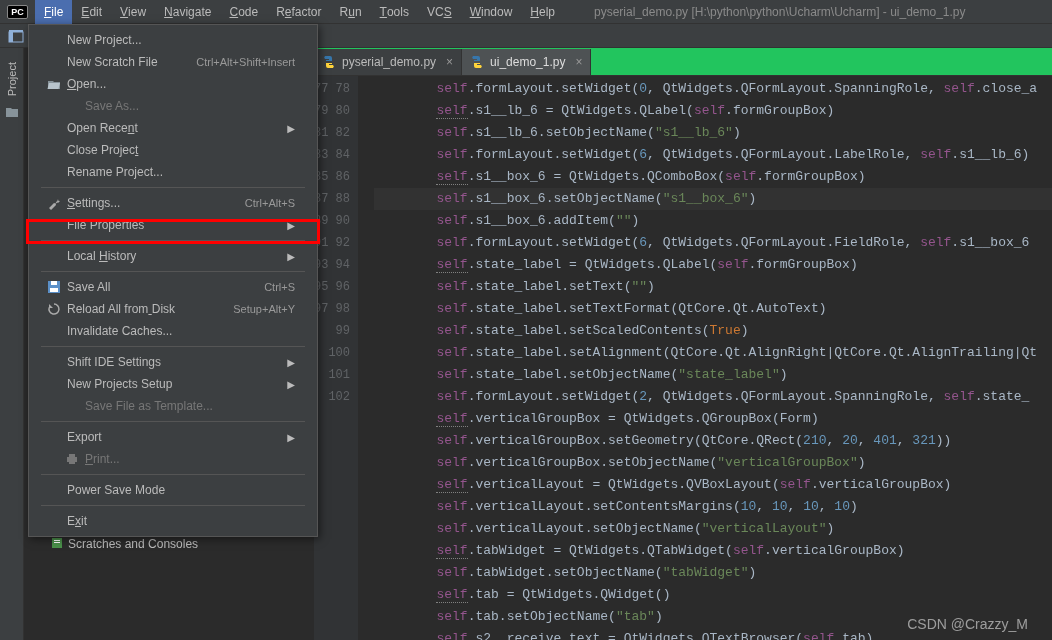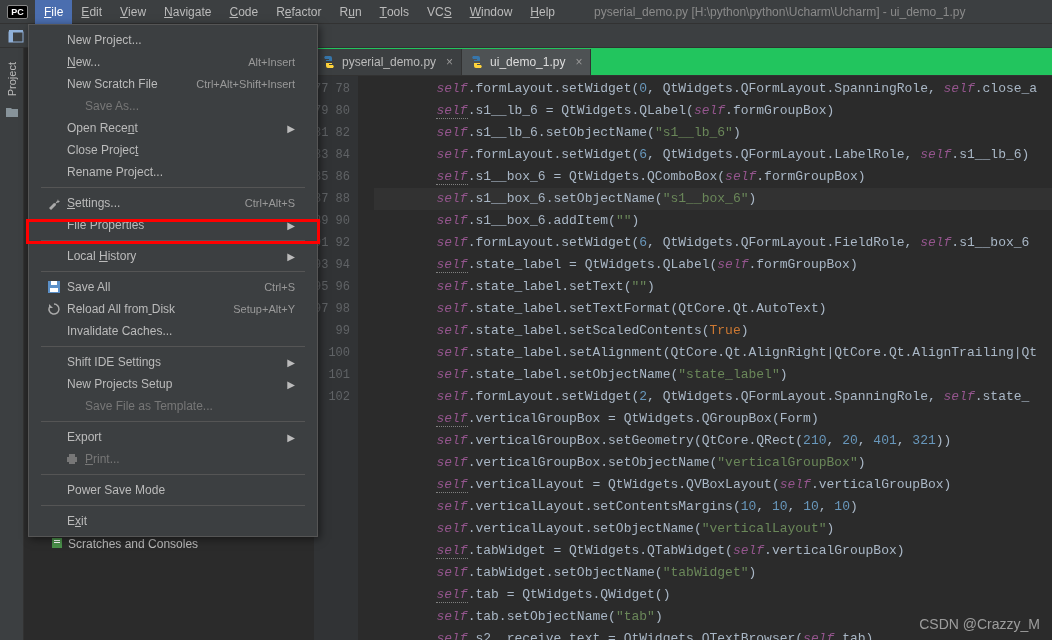--- a/index.html
+++ b/index.html
@@ -145,21 +145,21 @@
   font-size: 12px;
 }
 .code {
   flex: 1;
   padding: 2px 0 0 16px;
   line-height: 22px;
   white-space: pre;
   overflow: hidden;
 }
 .code .line.hl { background: #323232; }
-.c-self { color: #94558d; font-style: italic; }
+.c-self { color: #94558d; }
 .c-id { color: #a9b7c6; }
 .c-num { color: #6897bb; }
 .c-str { color: #6a8759; }
 .c-kw { color: #cc7832; }
 .c-wavy { border-bottom: 1px dotted #808080; }
 
 .dropdown {
   position: absolute;
   left: 28px;
   top: 24px;
@@ -190,21 +190,21 @@
   left: 26px;
   top: 219px;
   width: 294px;
   height: 25px;
   border: 3px solid #ff0000;
   z-index: 200;
   pointer-events: none;
 }
 .watermark {
   position: absolute;
-  right: 12px;
+  right: 24px;
   bottom: 8px;
   color: #cccccc;
   font-size: 14px;
   opacity: 0.7;
 }
 </style>
 </head>
 <body>
 
 <div class="menubar">
@@ -326,26 +326,31 @@
         </svg></span>
       <span>Scratches and Consoles</span>
     </div>
   </div>
 
 <div class="dropdown" id="file-dropdown">
     <div class="dd-item">
       <span>New Project...</span>
     </div>
     <div class="dd-item">
-      <span><u>N</u>ew...</span>
-      <span class="shortcut">Alt+Insert</span>
-    </div>
-    <div class="dd-item">
       <span>New Scratch File</span>
       <span class="shortcut">Ctrl+Alt+Shift+Insert</span>
+    </div>
+    <div class="dd-item">
+      <span class="dd-icon">
+        <svg width="14" height="12" viewBox="0 0 14 12">
+          <path d="M1 3 h5 l1 1 h6 v7 h-12 z" fill="#87939a"></path>
+          <path d="M2 5 h11 l-1.5 6 h-11 z" fill="#b8c4cc"></path>
+        </svg>
+      </span>
+      <span><u>O</u>pen...</span>
     </div>
     <div class="dd-item disabled">
       <span>Save As...</span>
     </div>
     <div class="dd-item">
       <span>Open Rece<u>n</u>t</span>
       <span class="submenu-arrow">▶</span>
     </div>
     <div class="dd-item">
       <span>Close Projec<u>t</u></span>

